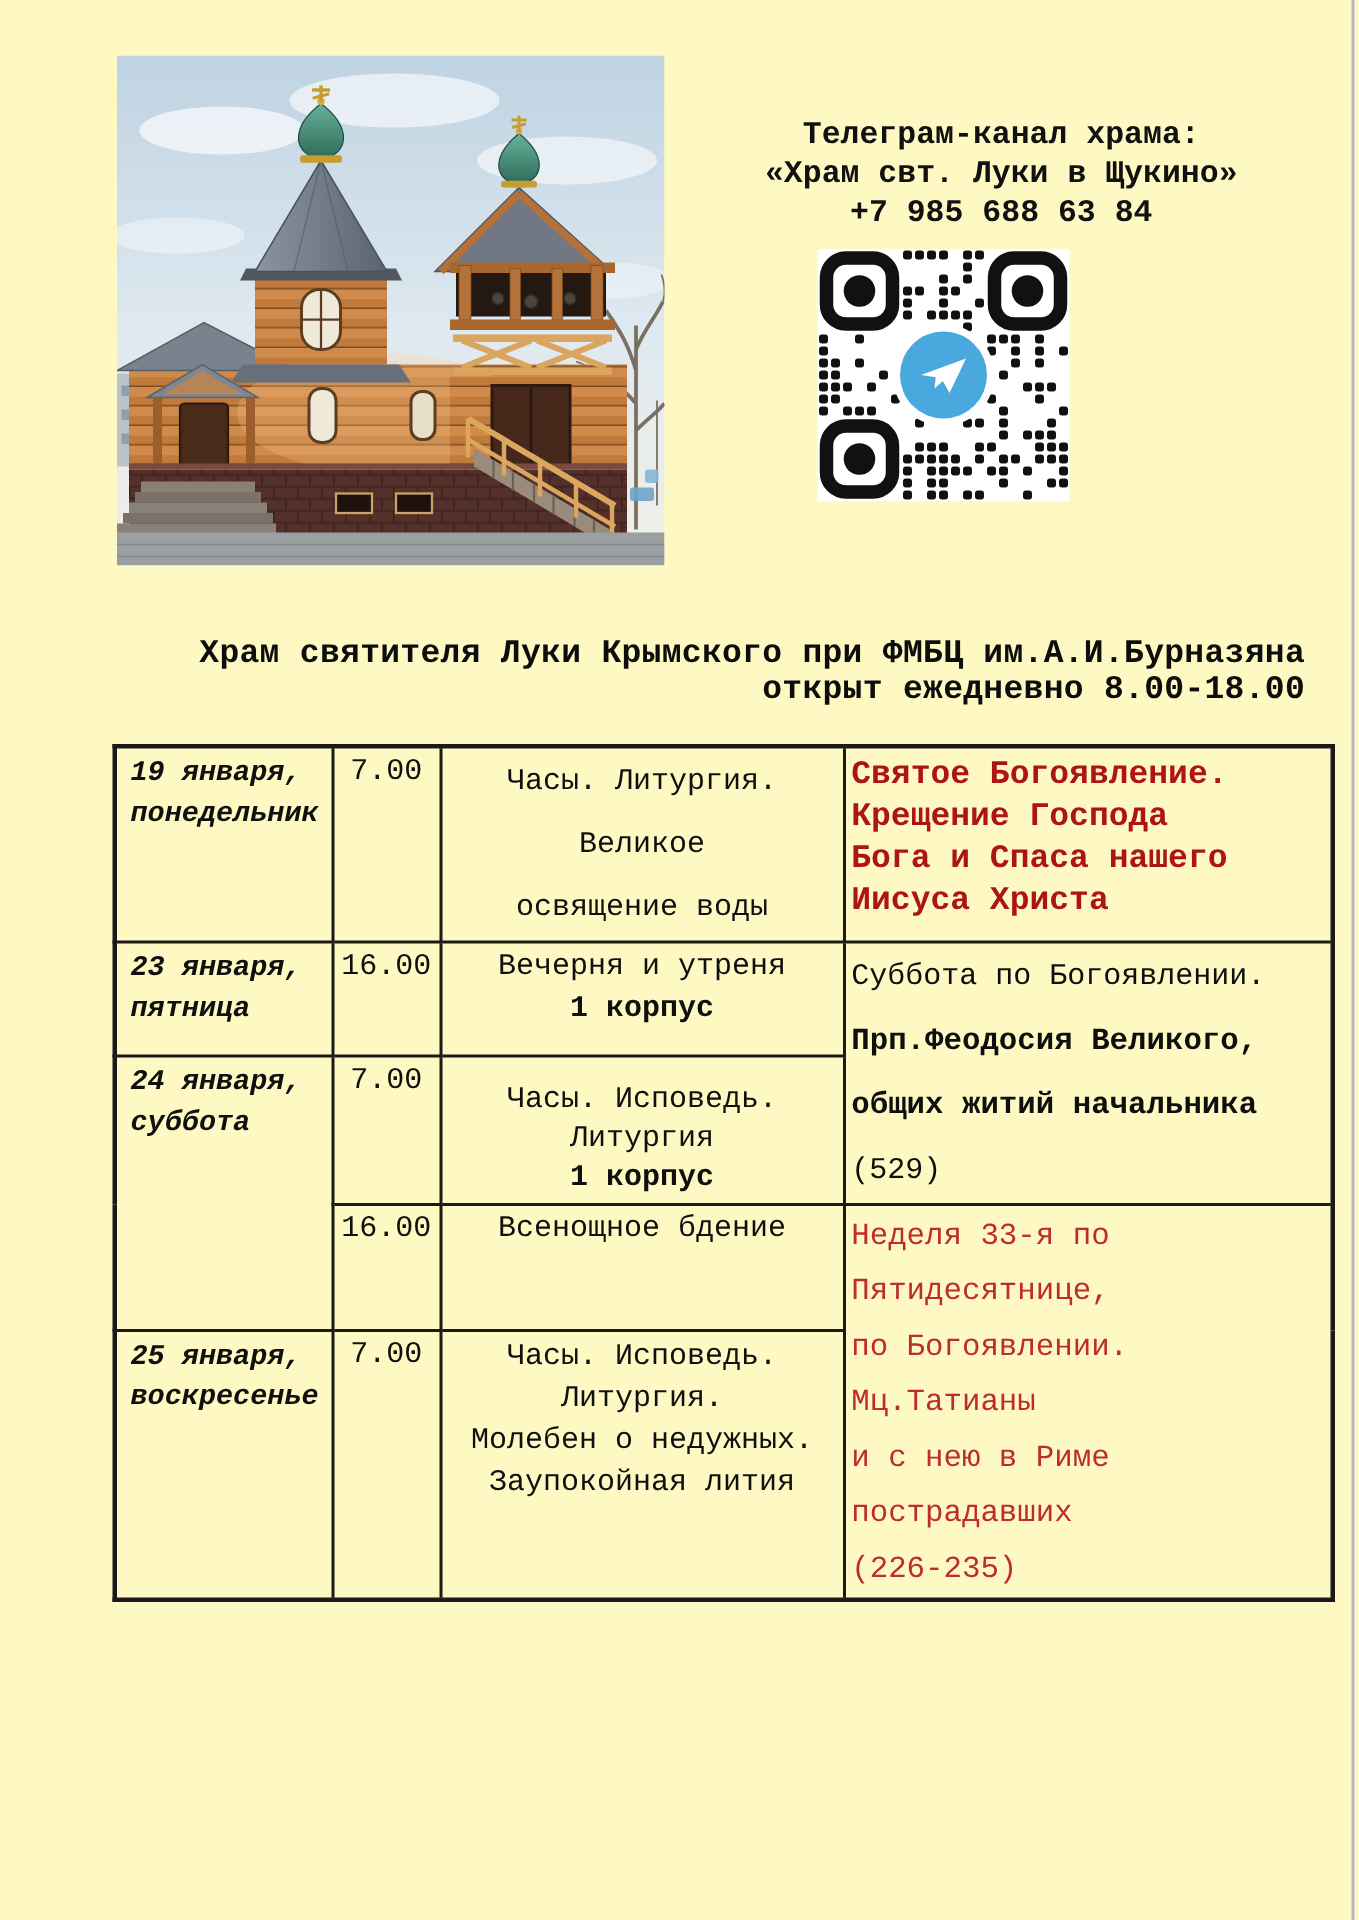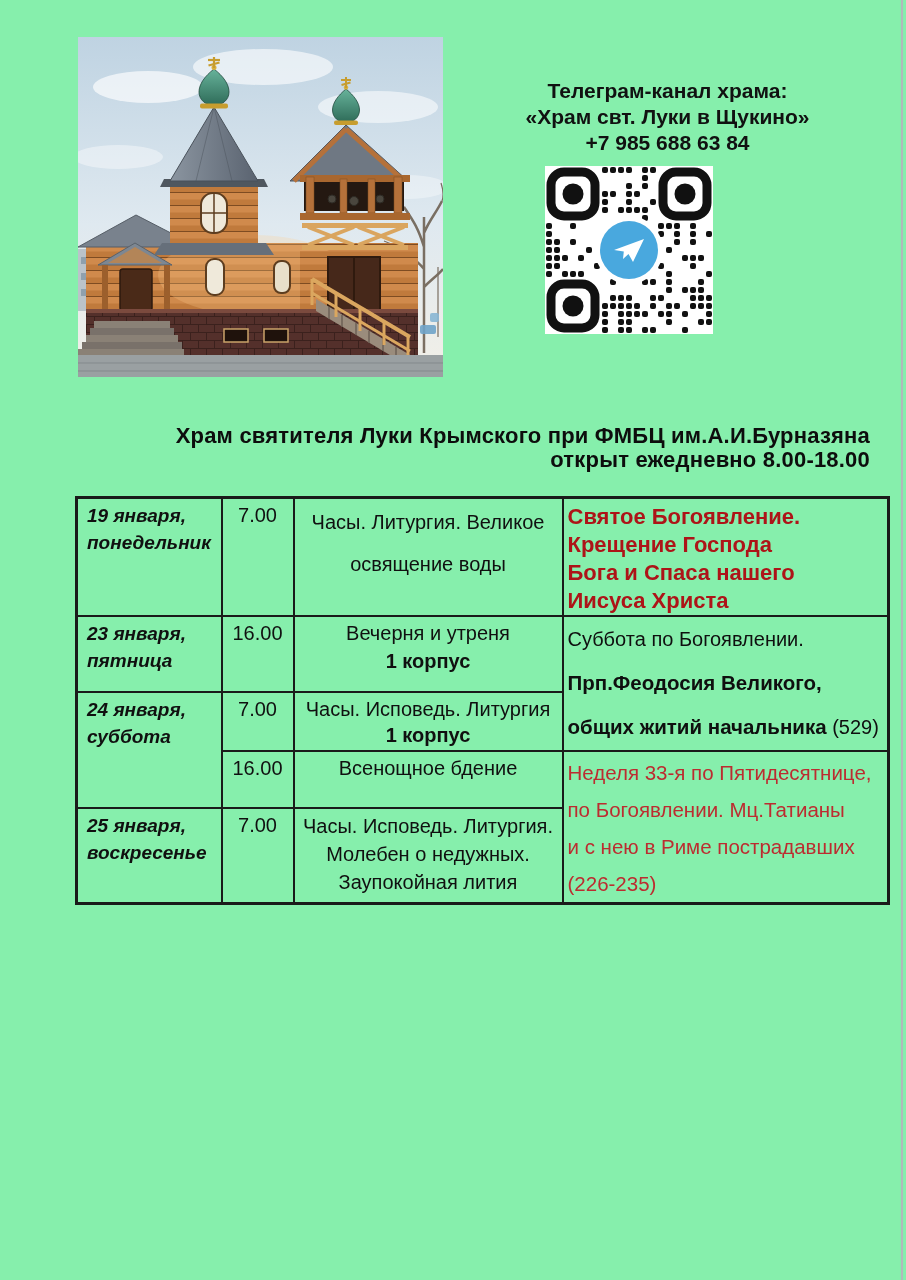--- a/index.html
+++ b/index.html
@@ -1,21 +1,21 @@
 <!DOCTYPE html>
 <html lang="ru" style="--red-bold: #ad1418; --red-plain: #bc2c30; --text: #141414; --border: #1a1a1a; --edge-line: #b4b8bc; --qr-fg: #111111; --qr-bg: #ffffff; --telegram-blue: #49a8de;"><head>
 <meta charset="utf-8">
 <style>
   html,body{margin:0;padding:0;background:#ffffff;}
   .page{
     position:relative;
     width:906px;height:1280px;
-    background:#86efac;
+    background:#fef9c3;
     overflow:hidden;
-    font-family:Liberation Sans, sans-serif;
+    font-family:Liberation Mono, monospace;
     color:var(--text,#141414);
   }
   .right-edge{
     position:absolute;left:901px;top:0;width:2px;height:1280px;
     background:var(--edge-line,#b4b8bc);
   }
   
   .photo{position:absolute;left:78px;top:37px;width:365px;height:340px;}
   .photo svg{display:block;width:100%;height:100%;}
   
@@ -48,21 +48,21 @@
     text-align:left;padding:3px 4px 0 9px;color:#101010;
   }
   td.time{
     font-size:20px;text-align:center;padding-top:3px;line-height:26px;color:#101010;
   }
   td.svc{
     font-size:20px;text-align:center;padding:2px 4px 0 4px;color:#101010;
   }
   td.svc.sp2{line-height:42px;}      
   td.svc.sp1{line-height:28px;}      
-  td.svc.sp1s{line-height:26px;padding-top:3px;} 
+  td.svc.sp1s{line-height:26px;padding-top:16px;} 
   td.svc.sp1r5{line-height:28px;padding-top:3px;}
   td.hol{text-align:left;padding:2px 4px 0 4px;}
   td.hol.red1{
     color:var(--red-bold,#ad1418);font-weight:bold;font-size:22px;line-height:28px;padding-top:4px;
   }
   td.hol.blackhol{
     color:#0f0f0f;font-size:20px;line-height:43px;padding-top:1px;
   }
   td.hol.blackhol b{font-size:20.5px;}
   td.hol.red2{

